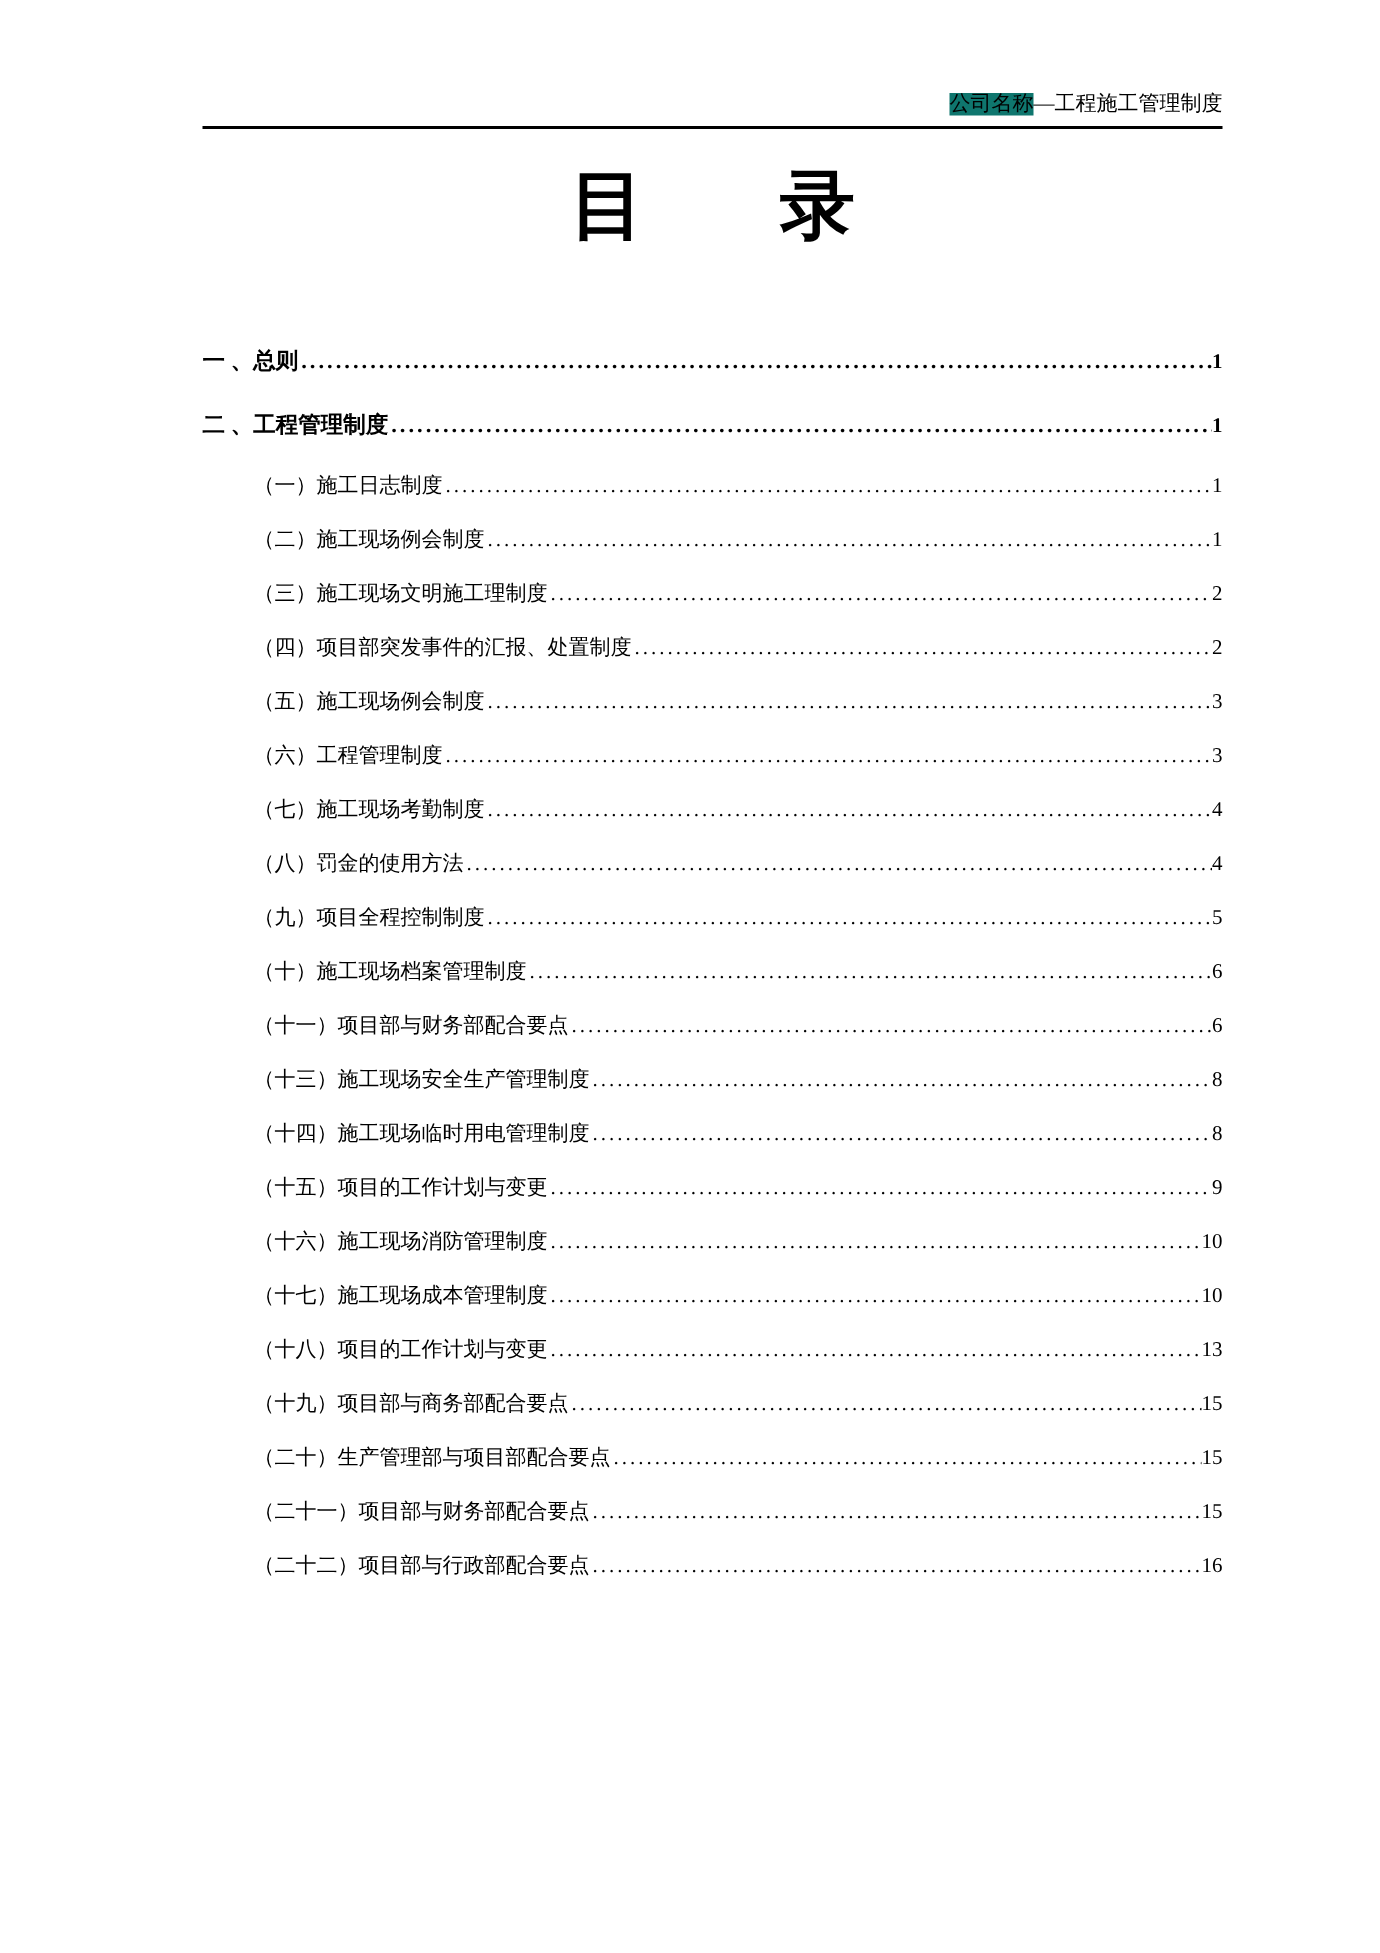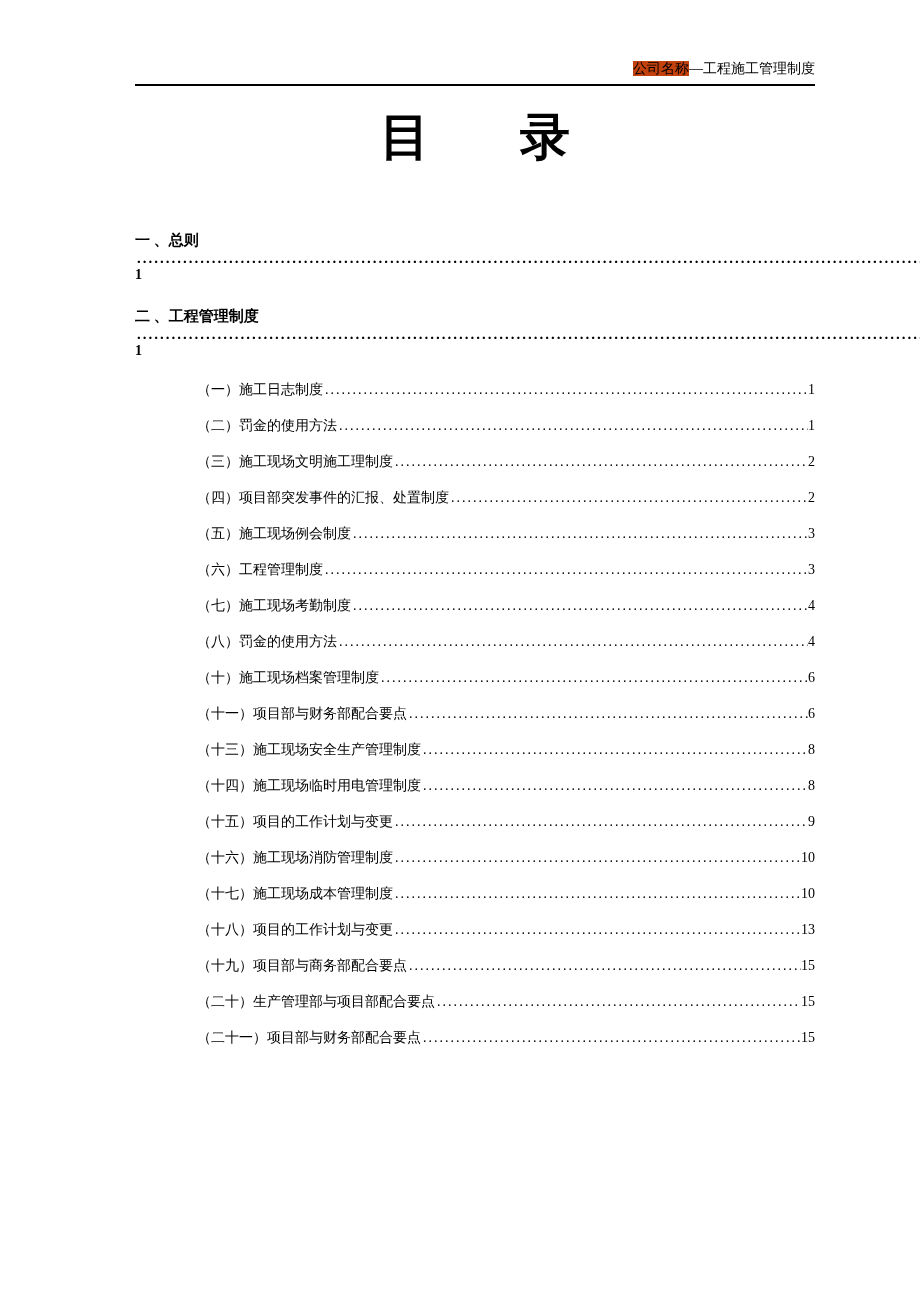--- a/index.html
+++ b/index.html
@@ -9,52 +9,51 @@
       width: 920px;
       min-height: 1302px;
       position: relative;
     }
     .page { padding: 60px 105px 60px 135px; }
     .header-line {
       text-align: right;
       font-size: 14px;
       margin-bottom: 6px;
     }
-    .hl { background: #c2410c; text-align: center; }
+    .hl { background: #0f766e; text-align: center; }
     .divider {
       height: 2px;
       background: #000;
       margin-bottom: 18px;
     }
     .title {
       font-size: 50px;
       font-weight: bold;
       text-align: center;
       margin-bottom: 60px;
       letter-spacing: 0;
     }
     .title .sp { display:inline-block; width: 90px; }
     .toc .level1-row {
       display: flex;
       align-items: baseline;
       font-size: 15px;
       font-weight: bold;
       margin-top: 24px;
       margin-bottom: 22px;
-      flex-direction: column;
     }
     .toc .level1-label {
       white-space: nowrap;
       margin-right: 0;
     }
     .toc .level2-row {
       display: flex;
       align-items: baseline;
       font-size: 14px;
-      margin-left: 62px;
+      margin-left: 34px;
       margin-bottom: 18px;
       margin-top: 12px;
       justify-content: flex-end;
     }
     .toc .label { white-space: nowrap; }
     .toc .leader {
       flex: 1 1 auto;
       overflow: hidden;
       white-space: nowrap;
       font-weight: normal;
@@ -100,21 +99,21 @@
         <span class="level1-label label">二 、工程管理制度 </span>
         <span class="leader-bold"></span>
         <span class="page-no">1</span>
       </div>
       <div class="level2-row">
         <span class="label">（一）施工日志制度</span>
         <span class="leader"></span>
         <span class="page-no">1</span>
       </div>
       <div class="level2-row">
-        <span class="label">（二）罚金的使用方法</span>
+        <span class="label">（二）施工现场例会制度</span>
         <span class="leader"></span>
         <span class="page-no">1</span>
       </div>
       <div class="level2-row">
         <span class="label">（三）施工现场文明施工理制度</span>
         <span class="leader"></span>
         <span class="page-no">2</span>
       </div>
       <div class="level2-row">
         <span class="label">（四）项目部突发事件的汇报、处置制度</span>
@@ -135,20 +134,25 @@
         <span class="label">（七）施工现场考勤制度</span>
         <span class="leader"></span>
         <span class="page-no">4</span>
       </div>
       <div class="level2-row">
         <span class="label">（八）罚金的使用方法</span>
         <span class="leader"></span>
         <span class="page-no">4</span>
       </div>
       <div class="level2-row">
+        <span class="label">（九）项目全程控制制度</span>
+        <span class="leader"></span>
+        <span class="page-no">5</span>
+      </div>
+      <div class="level2-row">
         <span class="label">（十）施工现场档案管理制度</span>
         <span class="leader"></span>
         <span class="page-no">6</span>
       </div>
       <div class="level2-row">
         <span class="label">（十一）项目部与财务部配合要点</span>
         <span class="leader"></span>
         <span class="page-no">6</span>
       </div>
       <div class="level2-row">
@@ -188,15 +192,20 @@
       </div>
       <div class="level2-row">
         <span class="label">（二十）生产管理部与项目部配合要点</span>
         <span class="leader"></span>
         <span class="page-no">15</span>
       </div>
       <div class="level2-row">
         <span class="label">（二十一）项目部与财务部配合要点</span>
         <span class="leader"></span>
         <span class="page-no">15</span>
+      </div>
+      <div class="level2-row">
+        <span class="label">（二十二）项目部与行政部配合要点</span>
+        <span class="leader"></span>
+        <span class="page-no">16</span>
       </div>
     </div>
 </div>
 
 </body></html>

